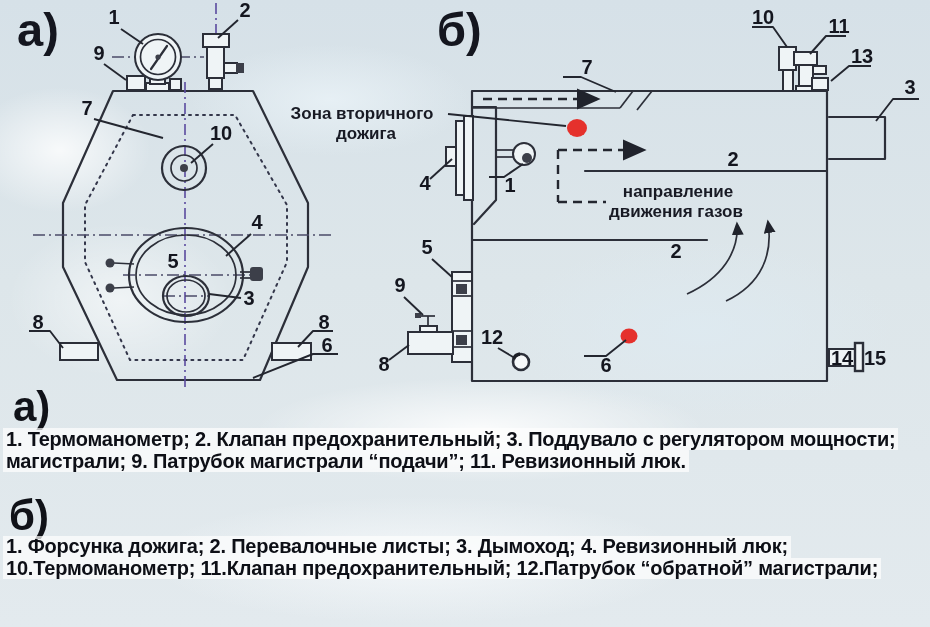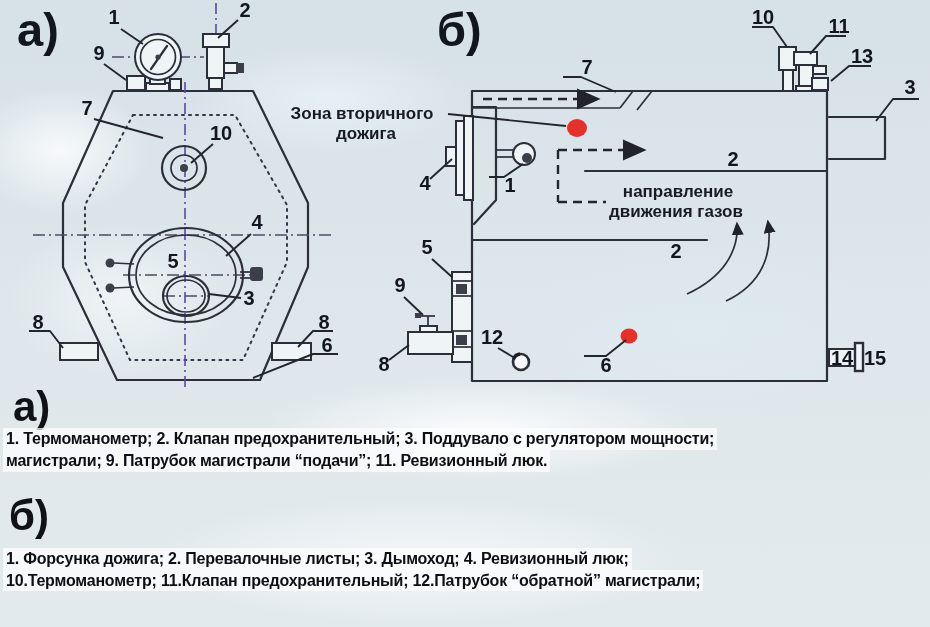--- a/index.html
+++ b/index.html
@@ -28,25 +28,25 @@
   .ldr{stroke:#23262f;stroke-width:1.9;fill:none;stroke-linejoin:round;}
   .co{font-family:"Liberation Sans",sans-serif;font-weight:700;font-size:20px;fill:#14161f;}
   .ann{font-family:"Liberation Sans",sans-serif;font-weight:700;font-size:17px;fill:#181a24;text-anchor:middle;}
   .red{fill:#e5312c;stroke:none;}
   .sect{position:absolute;font-weight:700;color:#14161f;}
   .sect-a{left:17px;top:2px;font-size:47px;}
   .sect-b{left:437px;top:2px;font-size:47px;}
   .legend-header{position:absolute;font-weight:700;color:#101218;font-size:42px;}
   .lh-a{left:13px;top:383px;}
   .lh-b{left:9px;top:492px;}
-  .legend{position:absolute;left:3px;color:#0d0f16;font-weight:700;font-size:16px;letter-spacing:-0.2px;}
+  .legend{position:absolute;left:3px;color:#0d0f16;font-weight:700;font-size:20px;letter-spacing:-0.2px;}
   .legend .row{white-space:nowrap;}
   .legend .row span{background:rgba(253,254,254,.72);padding:0 3px;display:inline-block;}
   .lg-a{top:428px;line-height:22px;}
-  .lg-b{top:548px;line-height:21.5px;}
+  .lg-b{top:536px;line-height:21.5px;}
 </style>
 </head>
 <body>
 
 <div class="page">
 
   <div class="sect sect-a">а)</div>
   <div class="sect sect-b">б)</div>
 
   <svg width="930" height="400" viewBox="0 0 930 400">

